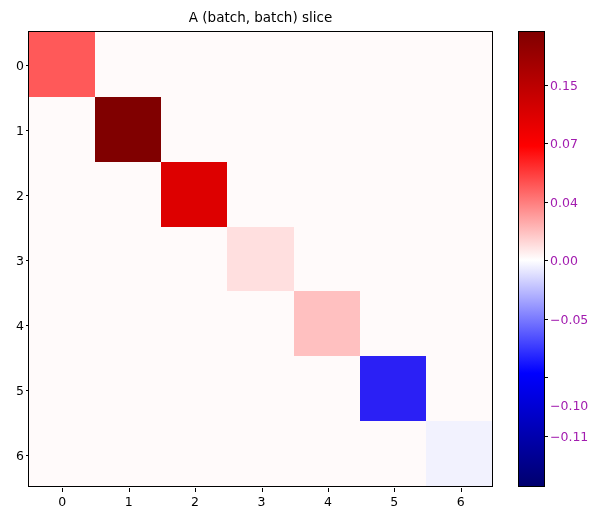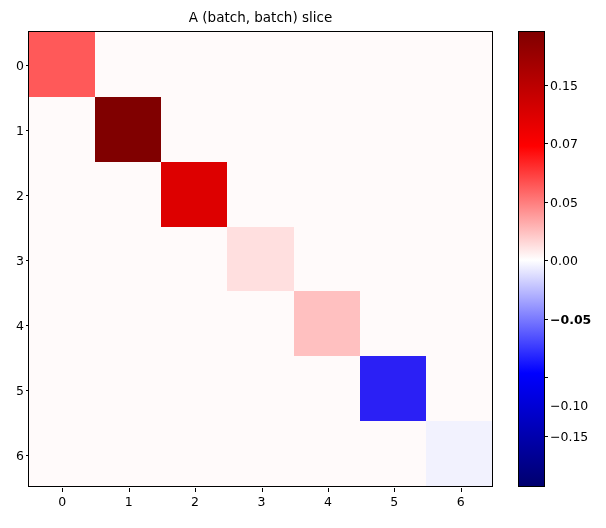--- a/index.html
+++ b/index.html
@@ -39,21 +39,21 @@
   .ticklabel.x{top:462px;transform:translateX(-50%);text-align:center;}
 
   
   #colorbar-axes{
     position:absolute;left:518px;top:31px;width:27px;height:456px;
     border:1px solid #000000;box-sizing:border-box;
   }
   #colorbar-gradient{position:absolute;left:0;top:0;right:0;bottom:0;}
   .cb-tick{position:absolute;left:100%;width:3.5px;height:1px;background:#000000;}
   .cb-label{position:absolute;left:100%;margin-left:6px;font-size:12.5px;
-    color:#000000;white-space:nowrap;transform:translateY(-50%);}
+    color:#a21caf;white-space:nowrap;transform:translateY(-50%);}
 </style>
 </head>
 <body>
 
 <div class="figure">
 
   <div id="plot-title">A (batch, batch) slice</div>
 
   <div id="axes">
     <div id="grid">
@@ -137,24 +137,24 @@
       <div class="ticklabel x" style="left: 431.786px;">6</div>
     </div>
 
   <div id="colorbar-axes">
     <div id="colorbar-gradient" style="background: linear-gradient(rgb(128, 0, 0) 0%, rgb(255, 0, 0) 25.129%, rgb(255, 255, 255) 50.258%, rgb(0, 0, 255) 75.129%, rgb(0, 0, 110) 100%);"></div>
   <div class="cb-tick" style="top: 11.5979%;"></div>
       <div class="cb-label" style="top: 11.5979%;">0.15</div>
       <div class="cb-tick" style="top: 24.4845%;"></div>
       <div class="cb-label" style="top: 24.4845%;">0.07</div>
       <div class="cb-tick" style="top: 37.3711%;"></div>
-      <div class="cb-label" style="top: 37.3711%;">0.05</div>
+      <div class="cb-label" style="top: 37.3711%;">0.04</div>
       <div class="cb-tick" style="top: 50.2577%;"></div>
       <div class="cb-label" style="top: 50.2577%;">0.00</div>
       <div class="cb-tick" style="top: 63.1443%;"></div>
-      <div class="cb-label" style="top: 63.1443%; font-weight: bold;">−0.05</div>
+      <div class="cb-label" style="top: 63.1443%;">−0.05</div>
       <div class="cb-tick" style="top: 76.0309%;"></div>
       <div class="cb-label" style="top: 76.0309%; margin-top: 28px;">−0.10</div>
       <div class="cb-tick" style="top: 88.9175%;"></div>
-      <div class="cb-label" style="top: 88.9175%;">−0.15</div>
+      <div class="cb-label" style="top: 88.9175%;">−0.11</div>
     </div>
 
 </div>
 
 </body></html>

